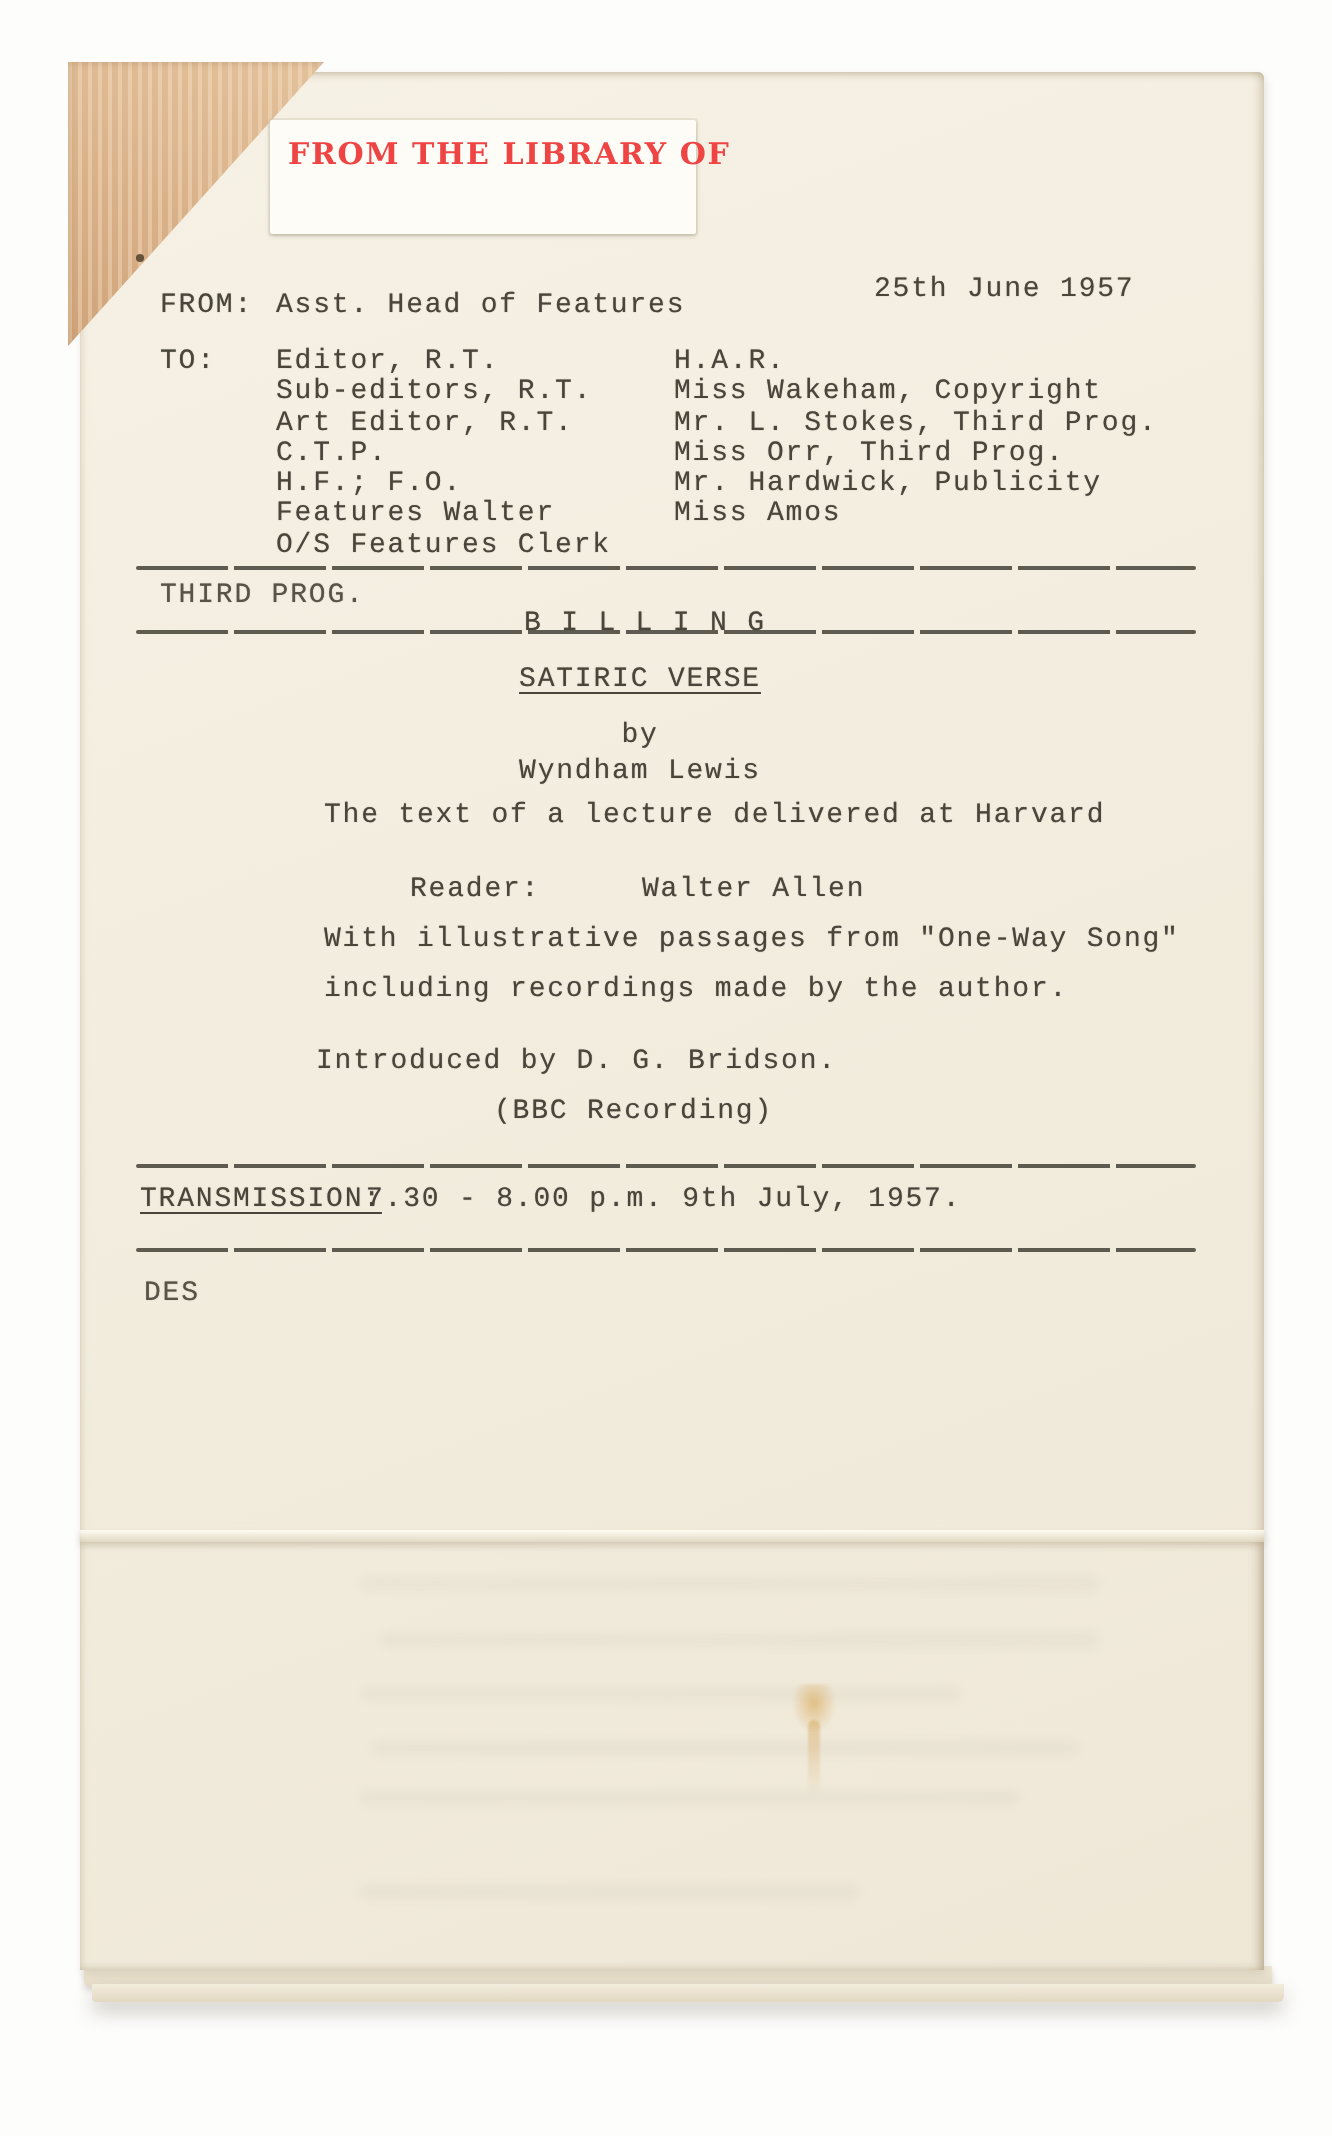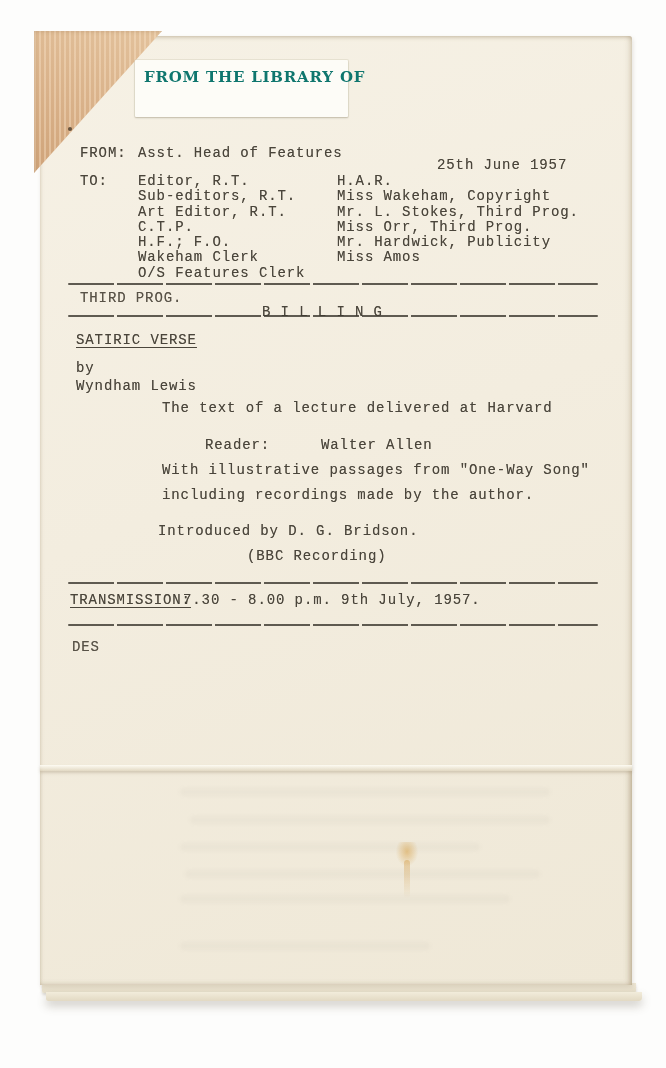--- a/index.html
+++ b/index.html
@@ -78,36 +78,36 @@
     box-shadow:8px 6px 0 -1px rgba(60,45,30,.5), -6px 10px 0 -2px rgba(60,45,30,.4);
   }
   
   .bookplate{
     position:absolute;left:95px;top:24px;width:213px;height:57px;
     background:#fdfcf7;
     box-shadow:0 1px 2px rgba(100,90,70,.3), 0 0 0 1px rgba(200,190,165,.25);
     border-radius:1px;
     padding:7px 0 0 9px;box-sizing:border-box;
     font-family:"DejaVu Serif","Liberation Serif",serif;
-    font-weight:bold;color:#0f766e;
+    font-weight:bold;color:#ef4444;
     font-size:15px;line-height:21px;letter-spacing:.8px;
     white-space:nowrap;
     text-align:center;
   }
   .bookplate .orn{font-size:13px;letter-spacing:4px;margin-left:6px;}
   
   .tw{
     position:absolute;
     font-family:"Liberation Mono","DejaVu Sans Mono",monospace;
     font-size:14px;line-height:15.3px;letter-spacing:.9px;
     color:#4a453b;white-space:pre;
     text-shadow:0 0 .5px rgba(74,69,59,.55);
   }
   .tw.faded{color:#585247;}
-  .center-col{left:0;width:560px;padding-left:36px;}
+  .center-col{left:0;width:560px;text-align:center;}
   .ul{text-decoration:underline;text-underline-offset:3px;}
   .rule{
     position:absolute;left:28px;width:530px;height:2px;
     background:repeating-linear-gradient(90deg,#3e3a31 0 46px,rgba(62,58,49,0) 46px 49px);
     opacity:.82;border-radius:1px;
   }
 </style>
 </head>
 <body>
 
@@ -123,30 +123,30 @@
     <div class="ghost" style="left:150px;top:780px;width:360px"></div>
     <div class="ghost" style="left:140px;top:807px;width:300px"></div>
     <div class="ghost" style="left:145px;top:834px;width:355px"></div>
     <div class="ghost" style="left:140px;top:859px;width:330px"></div>
     <div class="ghost" style="left:140px;top:906px;width:250px"></div>
     <div class="stain-head"></div>
     <div class="stain-tail"></div>
 
     <div class="tw" style="left:40px;top:110px">FROM:</div>
     <div class="tw" style="left:98px;top:110px">Asst. Head of Features</div>
-    <div class="tw" style="left:397px;top:122px">25th June 1957</div>
+    <div class="tw" style="left:397px;top:102px">25th June 1957</div>
 
     <div class="tw" style="left:40px;top:138px">TO:</div>
     <div style="position:absolute;left:98px;top:138px">
       <div class="tw" style="position:static">Editor, R.T.</div>
       <div class="tw" style="position:static">Sub-editors, R.T.</div>
       <div class="tw" style="position:static">Art Editor, R.T.</div>
       <div class="tw" style="position:static">C.T.P.</div>
       <div class="tw" style="position:static">H.F.; F.O.</div>
-      <div class="tw" style="position:static">Wakeham Clerk</div>
+      <div class="tw" style="position:static">Features Walter</div>
       <div class="tw" style="position:static">O/S Features Clerk</div>
     </div>
     <div style="position:absolute;left:297px;top:138px">
       <div class="tw" style="position:static">H.A.R.</div>
       <div class="tw" style="position:static">Miss Wakeham, Copyright</div>
       <div class="tw" style="position:static">Mr. L. Stokes, Third Prog.</div>
       <div class="tw" style="position:static">Miss Orr, Third Prog.</div>
       <div class="tw" style="position:static">Mr. Hardwick, Publicity</div>
       <div class="tw" style="position:static">Miss Amos</div>
     </div>

